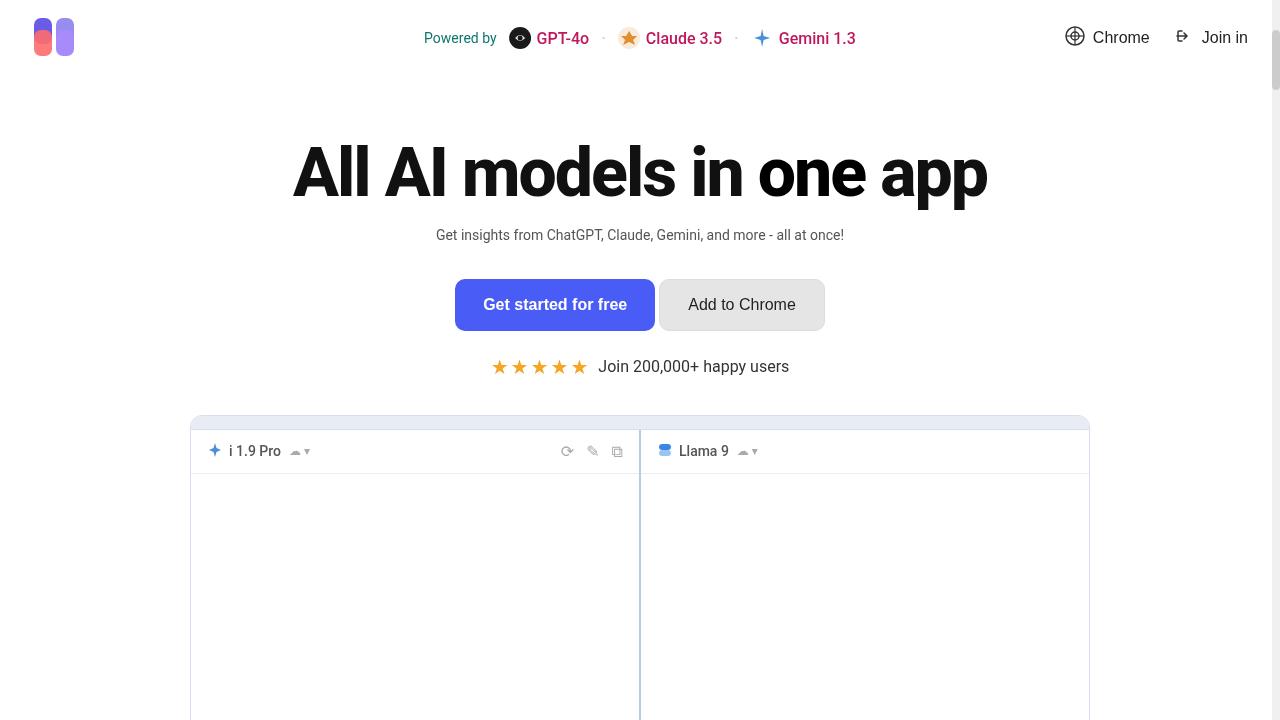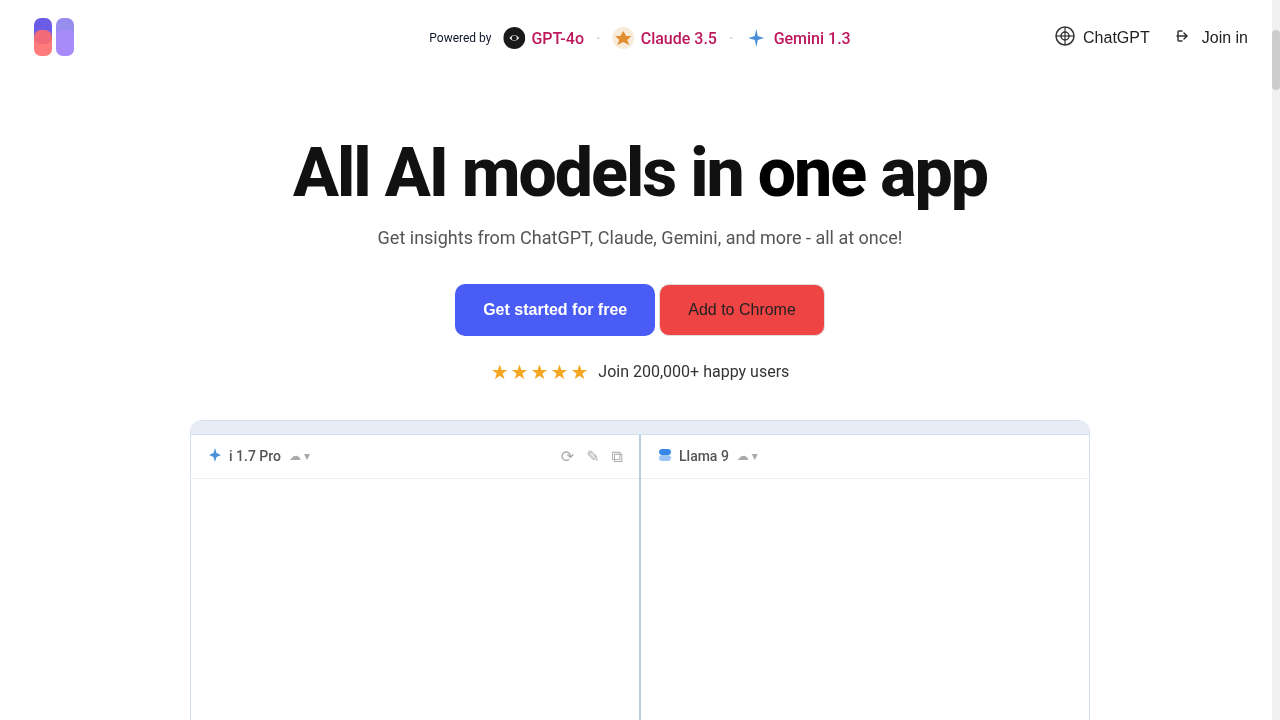--- a/index.html
+++ b/index.html
@@ -39,22 +39,22 @@
     .nav-center {
       display: flex;
       align-items: center;
       gap: 12px;
       position: absolute;
       left: 50%;
       transform: translateX(-50%);
     }
 
     .powered-by-label {
-      font-size: 12px;
-      color: #0f172a;
+      font-size: 14px;
+      color: #0f766e;
       font-weight: 400;
     }
 
     .model-badge {
       display: flex;
       align-items: center;
       gap: 6px;
       font-size: 16px;
       font-weight: 500;
       color: #be185d;
@@ -112,45 +112,45 @@
       line-height: 1.1;
       letter-spacing: -2px;
       margin-bottom: 16px;
     }
 
     .hero-title .highlight {
       color: #000000;
     }
 
     .hero-subtitle {
-      font-size: 18px;
+      font-size: 14px;
       color: #555;
+      margin-bottom: 36px;
       font-weight: 400;
     }
 
     .hero-buttons {
       display: flex;
       gap: 4px;
       margin-bottom: 24px;
-      margin-top: 36px;
     }
 
     .btn-primary {
       background: #4a5cf6;
       color: white;
       border: none;
       padding: 16px 28px;
       border-radius: 10px;
       font-size: 16px;
       font-weight: 600;
       cursor: pointer;
     }
 
     .btn-secondary {
-      background: #ef4444;
+      background: #e5e5e5;
       color: #222;
       border: 1.5px solid #ddd;
       padding: 16px 28px;
       border-radius: 10px;
       font-size: 16px;
       font-weight: 500;
       cursor: pointer;
     }
 
     .social-proof {
@@ -320,21 +320,21 @@
   <div class="nav-right">
     <button class="nav-btn">
       <span class="nav-btn-icon">
         <svg width="20" height="20" viewBox="0 0 20 20" fill="none">
           <circle cx="10" cy="10" r="9" stroke="#333" stroke-width="1.5"></circle>
           <circle cx="10" cy="10" r="4" stroke="#333" stroke-width="1.5"></circle>
           <line x1="10" y1="1" x2="10" y2="19" stroke="#333" stroke-width="1.2"></line>
           <line x1="1" y1="10" x2="19" y2="10" stroke="#333" stroke-width="1.2"></line>
         </svg>
       </span>
-      <span>ChatGPT</span>
+      <span>Chrome</span>
     </button>
     <button class="nav-btn">
       <span class="nav-btn-icon">
         <svg width="20" height="20" viewBox="0 0 20 20" fill="none">
           <path d="M13 10 L3 10 M10 7 L13 10 L10 13" stroke="#333" stroke-width="1.5" stroke-linecap="round"></path>
           <path d="M8 5 L5 5 C4.4 5 4 5.4 4 6 L4 14 C4 14.6 4.4 15 5 15 L8 15" stroke="#333" stroke-width="1.5" stroke-linecap="round"></path>
         </svg>
       </span>
       <span>Join in</span>
     </button>
@@ -370,21 +370,21 @@
     <div class="preview-panels">
 
       <div class="preview-panel preview-panel-left">
         <div class="preview-panel-header">
           <div class="panel-model-name">
             <span class="panel-model-icon">
               <svg width="16" height="16" viewBox="0 0 16 16" fill="none">
                 <path d="M8 1 L9.5 6 L14 8 L9.5 10 L8 15 L6.5 10 L2 8 L6.5 6 Z" fill="#4a90d9"></path>
               </svg>
             </span>
-            <span>i 1.7 Pro</span>
+            <span>i 1.9 Pro</span>
             <span class="panel-chevron">☁ ▾</span>
           </div>
           <div class="panel-actions">
             <span>⟳</span>
             <span>✎</span>
             <span>⧉</span>
           </div>
         </div>
         <div class="panel-content"></div>
       </div>

